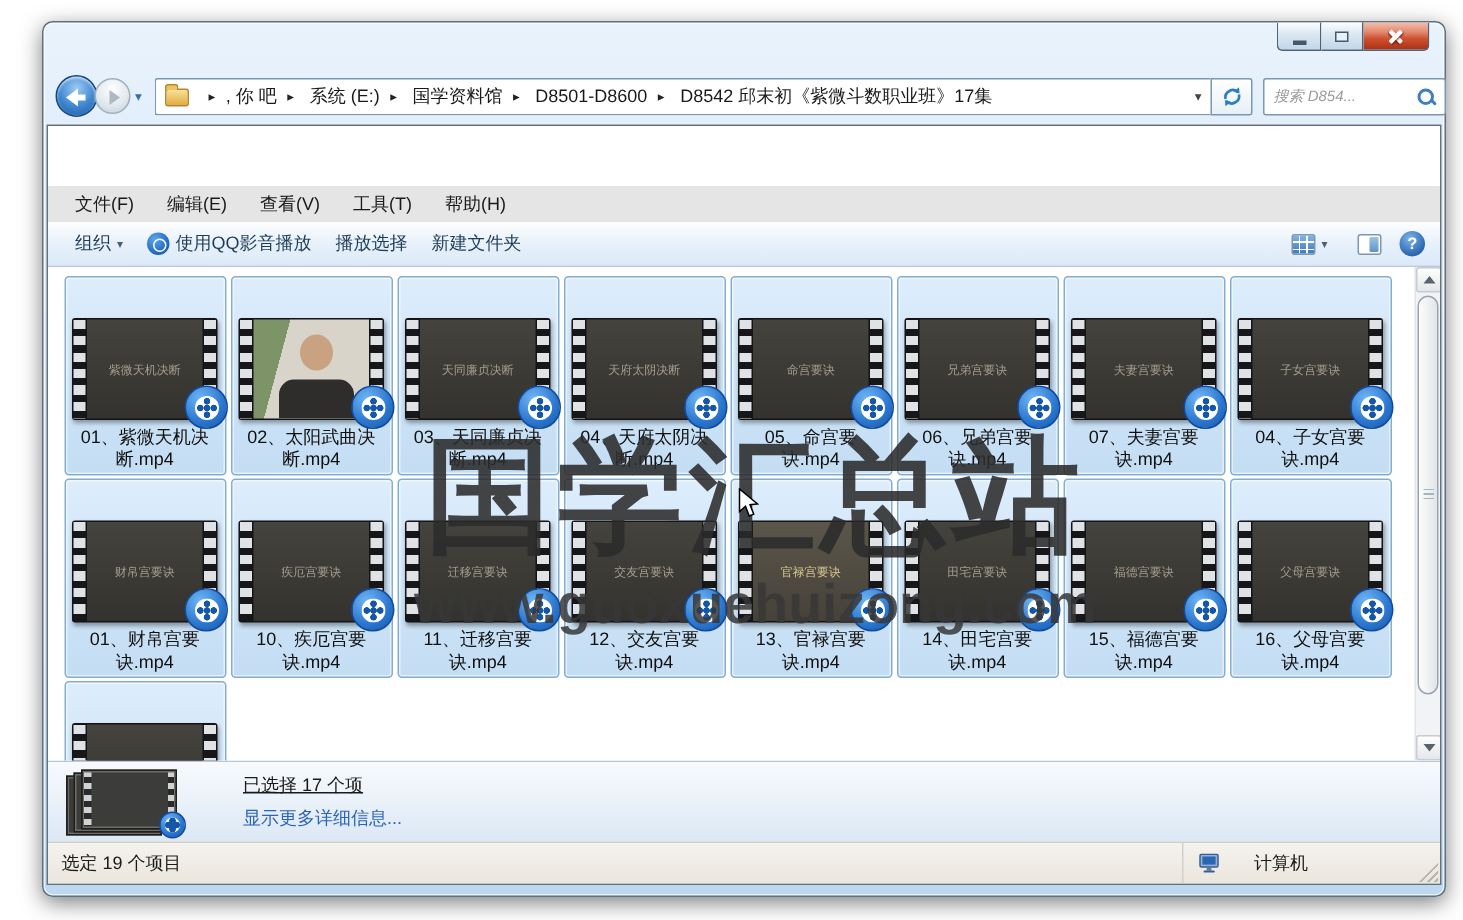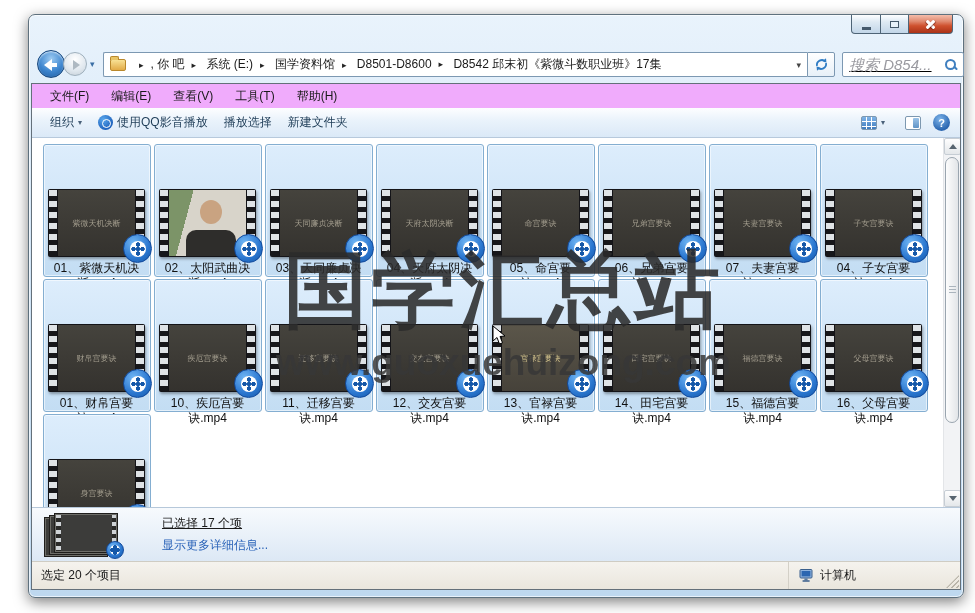--- a/index.html
+++ b/index.html
@@ -56,35 +56,35 @@
   .crumb:last-child .sep { display:none; }
   .address-drop { margin-left:auto; font-size:9px; color:#444; padding-left:6px; }
 
   .refresh-btn { position:absolute; left:778px; top:4px; width:28px; height:25px;
     border:1px solid #7c98b2; border-radius:0 2px 2px 0;
     background:linear-gradient(#ffffff,#e7f0f8); display:flex; align-items:center; justify-content:center; }
 
   .search-box { position:absolute; left:813px; top:4px; width:122px; height:25px;
     background:#fff; border:1px solid #7c98b2; border-radius:2px;
     display:flex; align-items:center; padding:0 6px; }
-  .search-box input { flex:1; width:80px; border:none; outline:none; font-size:15px;
-    font-family:"Liberation Sans","DejaVu Sans",sans-serif; background:transparent;text-decoration:underline; }
+  .search-box input { flex:1; width:80px; border:none; outline:none; font-size:10px;
+    font-family:"Liberation Sans","DejaVu Sans",sans-serif; background:transparent; }
   .search-box input::placeholder { color:#9a9aa0; font-style:italic; }
   .mag { position:relative; width:13px; height:13px; flex:0 0 auto; }
   .mag::before { content:""; position:absolute; left:1px; top:1px; width:7px; height:7px;
     border:2px solid #3f7fbf; border-radius:50%; }
   .mag::after { content:""; position:absolute; left:9px; top:9px; width:5px; height:2px;
     background:#3f7fbf; transform:rotate(45deg); border-radius:1px; }
 
   
   .client { position:absolute; left:2px; right:2px; top:68px; bottom:7px;
     border:1px solid #64707a; background:#fff; display:flex; flex-direction:column; overflow:hidden; }
 
-  .menu-bar { height:24px; background:#f0abfc; display:flex; align-items:center;
-    padding-left:10px; font-size:12px; color:#1a1a1a; }
+  .menu-bar { height:24px; background:#e5e5e5; display:flex; align-items:center;
+    padding-left:10px; font-size:12px; color:#1a1a1a;margin-top:40px; }
   .menu-item { padding:3px 8px; margin-right:6px; }
 
   .toolbar { height:30px; background:linear-gradient(#fdfeff,#e9f2fb 45%,#dbe9f7);
     border-bottom:1px solid #b7c9dc; display:flex; align-items:center; padding:0 10px;
     font-size:12px; color:#1e3c57; }
   .tool-btn { display:flex; align-items:center; gap:4px; padding:4px 8px; }
   .tb-drop { font-size:8px; color:#4a617a; }
   .qq-ic { width:15px; height:15px; border-radius:50%;
     background:radial-gradient(circle at 35% 30%,#5aa7ec,#1f63be 70%); position:relative; }
   .qq-ic::before { content:""; position:absolute; left:4px; top:4px; width:7px; height:7px;
@@ -99,21 +99,21 @@
   .preview-ic::after { content:""; position:absolute; right:1px; top:1px; bottom:1px; width:6px;
     background:linear-gradient(#9cc3e8,#5f93c6); border-radius:1px; }
   .help-ic { width:17px; height:17px; border-radius:50%; color:#fff; font-size:11px; font-weight:bold;
     background:radial-gradient(circle at 40% 30%,#7db4ea,#2b66b0 70%);
     display:flex; align-items:center; justify-content:center; }
 
   
   .content { flex:1; position:relative; background:#fff; overflow:hidden; }
   .grid { position:absolute; left:0; top:0; right:17px; bottom:0; overflow:hidden;
     padding:6px 0 0 9px; display:flex; flex-wrap:wrap; align-content:flex-start; }
-  .tile { width:108px; height:133px; margin:0 1.5px 2px 1.5px; padding-top:20px;
+  .tile { width:108px; height:133px; margin:0 1.5px 2px 1.5px; padding-top:3px;
     border:1px solid #84aed1; border-radius:3px;
     background:linear-gradient(#ddedfc,#c3ddf3);
     box-shadow:inset 0 0 0 1px rgba(255,255,255,.55); }
   .thumb-area { height:92px; display:flex; align-items:flex-end; justify-content:center; }
   .filmstrip { position:relative; width:97px; height:68px; background:#141418; border-radius:2px;
     display:flex; box-shadow:1px 2px 3px rgba(0,0,0,.35); }
   .holes { width:8px; margin:1px; flex:0 0 auto;
     background:repeating-linear-gradient(to bottom,#dfe3e6 0 6px,#17171a 6px 11px); }
   .thumb-content { flex:1; margin:1px 0; display:flex; align-items:center; justify-content:center;
     color:#a39d8e; font-size:8px; text-align:center; padding:0 2px; overflow:hidden;
@@ -178,21 +178,21 @@
   .mini-badge .reel { width:10px; height:10px; }
   .details-text { margin-left:26px; font-size:12px; }
   .dt-title { color:#1a1a1a; margin-bottom:5px;text-decoration:underline; }
   .dt-link { color:#2a63b8; }
 
   
   .status-bar { height:28px; background:linear-gradient(#f5f3ee,#eae6dd);
     border-top:1px solid #cfccc3; display:flex; align-items:center; font-size:12px; color:#1a1a1a; position:relative; }
   .sb-left { padding-left:9px; }
   .sb-right { margin-left:auto; height:100%; width:172px; border-left:1px solid #d3d0c7;
-    display:flex; align-items:center; padding-left:10px; gap:6px; }
+    display:flex; align-items:center; padding-left:10px; gap:22px; }
   .grip { position:absolute; right:1px; bottom:1px; width:13px; height:13px;
     background:repeating-linear-gradient(135deg,transparent 0 2px,#b9b5aa 2px 3.5px);
     clip-path:polygon(100% 0,100% 100%,0 100%); }
 
   
   .cursor { position:absolute; left:492px; top:325px; z-index:60; pointer-events:none; }
 </style>
 </head>
 <body>
 
@@ -604,21 +604,21 @@
             <span class="reel"></span>
           </span>
       </div>
       <div class="details-text">
         <div class="dt-title">已选择 17 个项</div>
         <div class="dt-link">显示更多详细信息...</div>
       </div>
     </div>
 
     <div class="status-bar">
-      <span class="sb-left">选定 20 个项目</span>
+      <span class="sb-left">选定 19 个项目</span>
       <div class="sb-right">
         <svg width="15" height="13" viewBox="0 0 15 13">
           <rect x="1" y="0.5" width="12" height="8.5" rx="1" fill="#8fb3dd" stroke="#3a5f8c"></rect>
           <rect x="2.6" y="2" width="8.8" height="5.4" fill="#2b66b0"></rect>
           <rect x="5.4" y="9.4" width="3.2" height="2" fill="#5a7ba0"></rect>
           <rect x="3.4" y="11.3" width="7.4" height="1.4" rx="0.6" fill="#3a5f8c"></rect>
         </svg>
         <span>计算机</span>
       </div>
       <span class="grip"></span>

